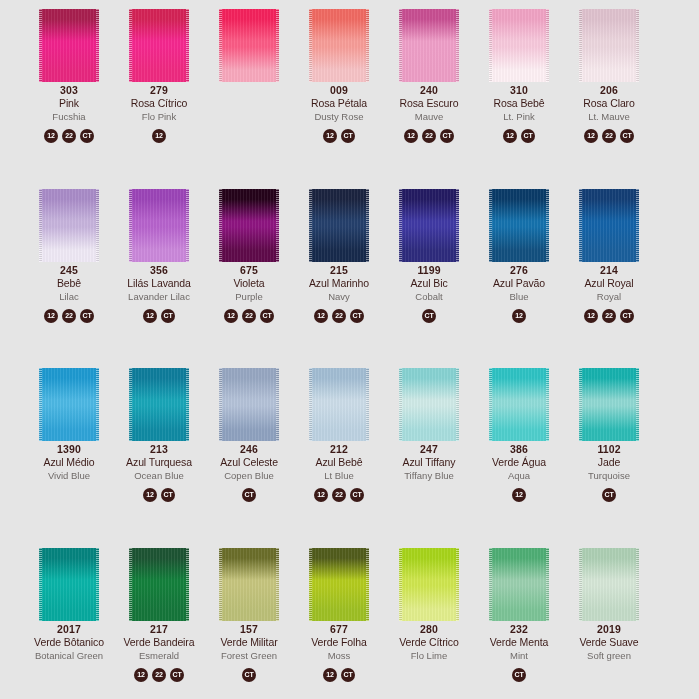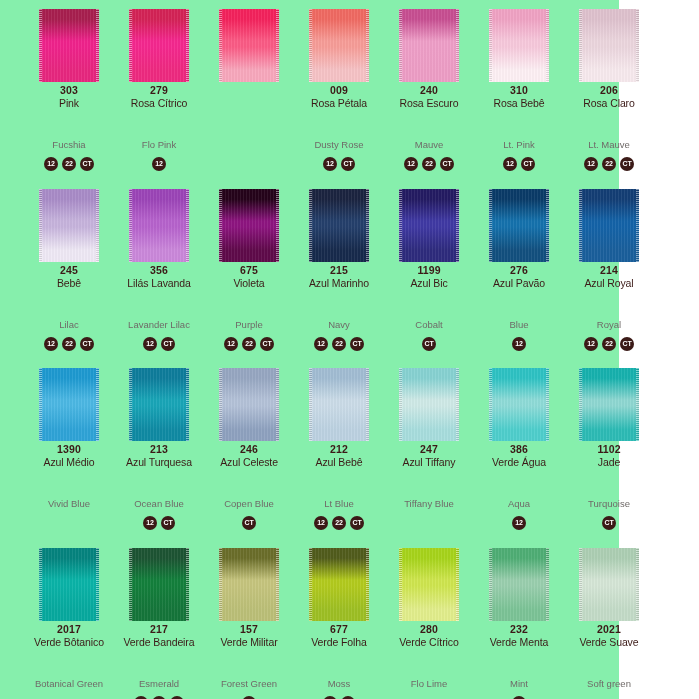--- a/index.html
+++ b/index.html
@@ -6,23 +6,23 @@
 
   html, body {
     width: 699px;
     height: 699px;
     background: #ffffff;
     font-family: "Liberation Sans", sans-serif;
     overflow: hidden;
   }
 
   #catalog {
-    width: 619px;
+    width: 699px;
     height: 699px;
-    background: #86efac;
+    background: #e5e5e5;
     position: relative;
   }
 
   .swatch-row {
     width: 699px;
     height: 179.5px;
     display: flex;
     flex-direction: row;
     align-items: flex-start;
     padding-left: 24px;
@@ -102,21 +102,20 @@
     white-space: nowrap;
     letter-spacing: -0.1px;
   }
 
   .name-en {
     font-size: 9.5px;
     font-weight: normal;
     color: #6f6a68;
     line-height: 14px;
     white-space: nowrap;
-    margin-top: 28px;
   }
 
   .badges {
     display: flex;
     flex-direction: row;
     justify-content: center;
     gap: 4px;
     margin-top: 5px;
     min-height: 14px;
   }
@@ -616,20 +615,20 @@
       </div>
       <div class="swatch-cell">
         <div class="ribbon-wrap">
           <div class="ribbon" style="background: linear-gradient(rgb(173, 207, 180) 0%, rgb(173, 207, 180) 14%, rgb(213, 230, 214) 44%, rgb(213, 230, 214) 52%, rgb(196, 220, 200) 84%, rgb(196, 220, 200) 100%);">
             <div class="sheen"></div>
             <div class="edge-l"></div>
             <div class="edge-r"></div>
           </div>
         </div>
         <div class="labels">
-          <div class="code">2021</div>
+          <div class="code">2019</div>
           <div class="name-pt">Verde Suave</div>
           <div class="name-en">Soft green</div>
         </div>
         <div class="badges"></div>
       </div>
     </div>
   </div>
 
 </body></html>

